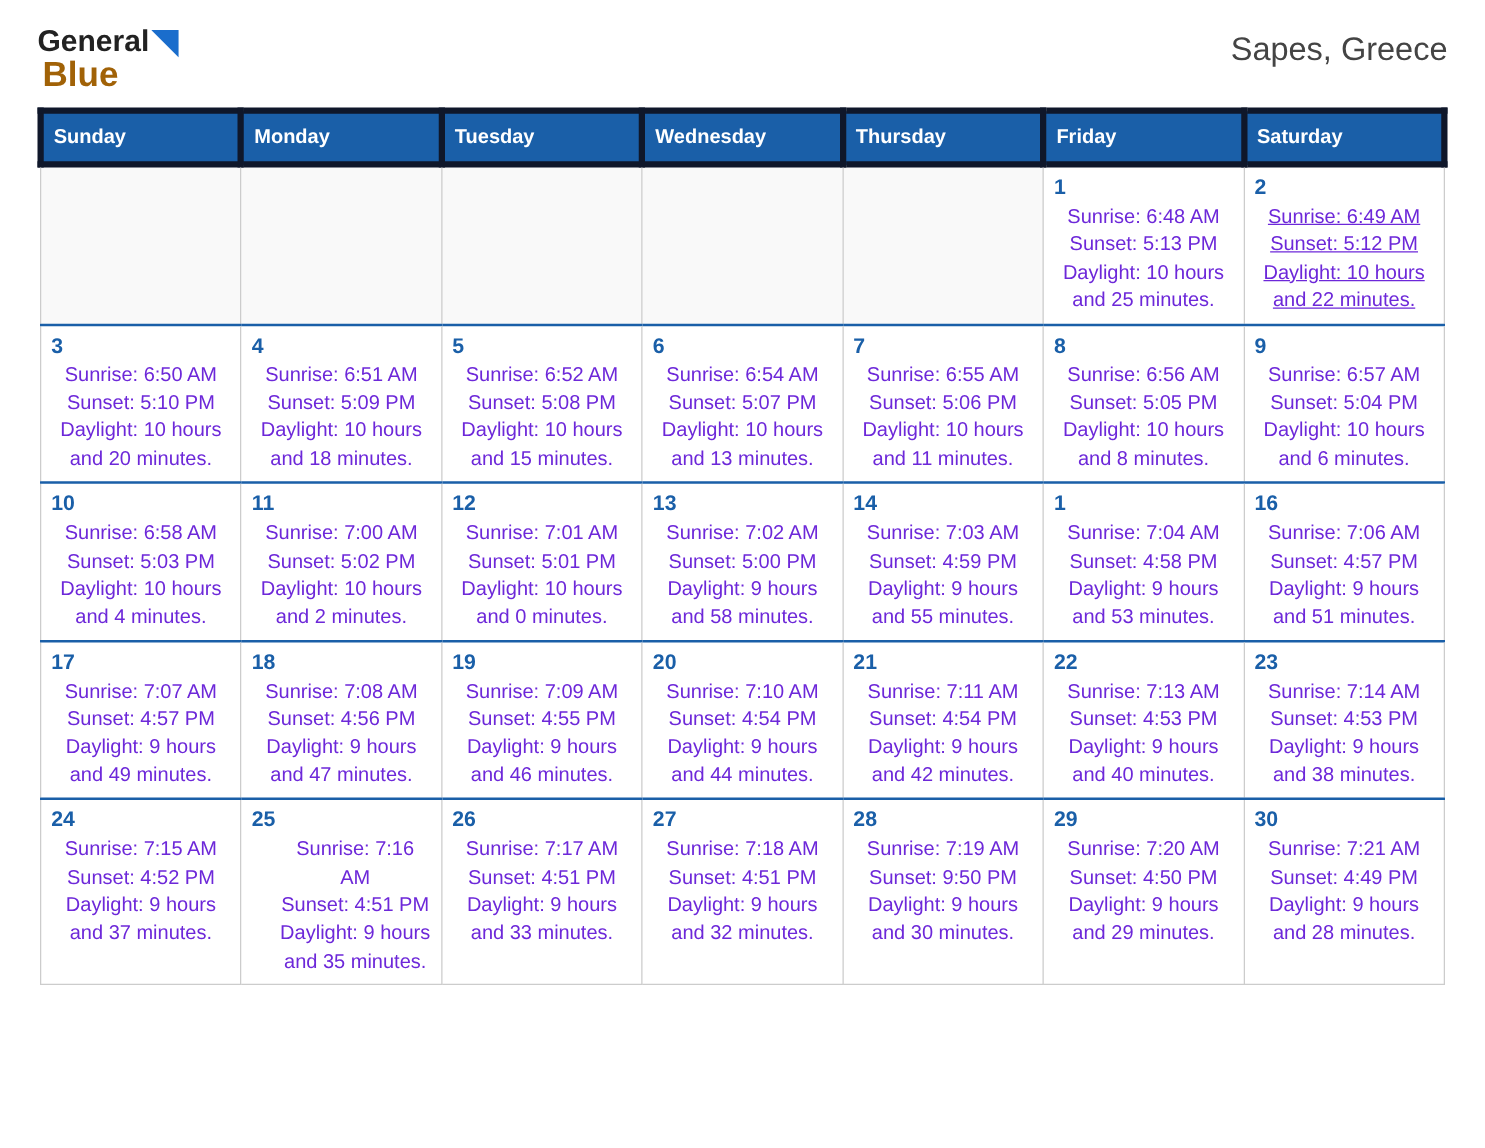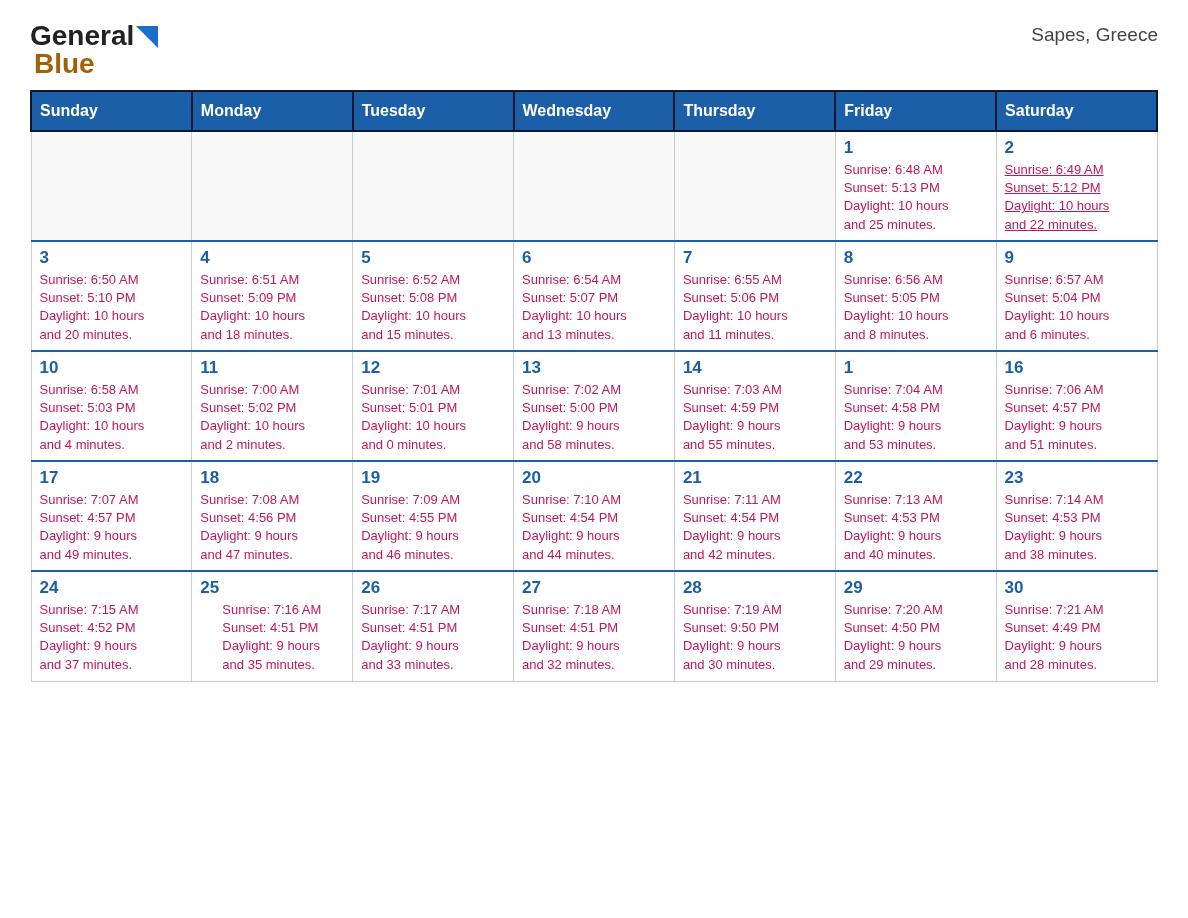--- a/index.html
+++ b/index.html
@@ -28,73 +28,74 @@
     .title-section {
       text-align: right;
     }
     .main-title {
       font-size: 52px;
       font-weight: normal;
       color: #222;
       line-height: 1.1;
     }
     .subtitle {
-      font-size: 19px;
+      font-size: 26px;
       color: #444;
       margin-top: 4px;
     }
     .calendar {
       width: 100%;
       border-collapse: collapse;
       margin-top: 10px;
     }
     .calendar th {
       background-color: #1a5fa8;
       color: #fff;
       padding: 10px 8px;
       text-align: left;
       font-size: 16px;
       font-weight: bold;
-      border: 2px solid #0f172a;
+      border: 5px solid #0f172a;
     }
     .calendar td {
       border: 1px solid #ccc;
       vertical-align: top;
       padding: 6px 8px;
       width: 14.28%;
       height: 110px;
       font-size: 13px;
       color: #222;
     }
     .day-number {
       font-size: 17px;
       font-weight: bold;
       color: #1a5fa8;
       display: block;
       margin-bottom: 3px;
     }
     .day-info {
-      font-size: 13px;
-      color: #be185d;
+      font-size: 16px;
+      color: #6d28d9;
       line-height: 1.4;
+      text-align: center;
     }
     .empty-cell {
       background: #f9f9f9;
     }
     .row-separator td {
       border-top: 2px solid #1a5fa8;
     }
   </style>
 </head>
 <body>
 
 <div class="header">
   <div class="logo">
     <div class="logo-general">
-      <span style="font-size:28px;font-weight:bold;color:#222;">General</span>
+      <span style="font-size:24px;font-weight:bold;color:#222;">General</span>
       <svg width="22" height="22" viewBox="0 0 22 22" style="margin-left:2px;margin-top:2px;">
         <polygon points="0,0 22,0 22,22" fill="#1a6dcc"></polygon>
       </svg>
     </div>
     <div style="font-size:28px;font-weight:bold;color:#a16207;margin-top:-4px;margin-left:4px;">Blue</div>
   </div>
   <div class="title-section">
     <div class="subtitle">Sapes, Greece</div>
   </div>
 </div>

